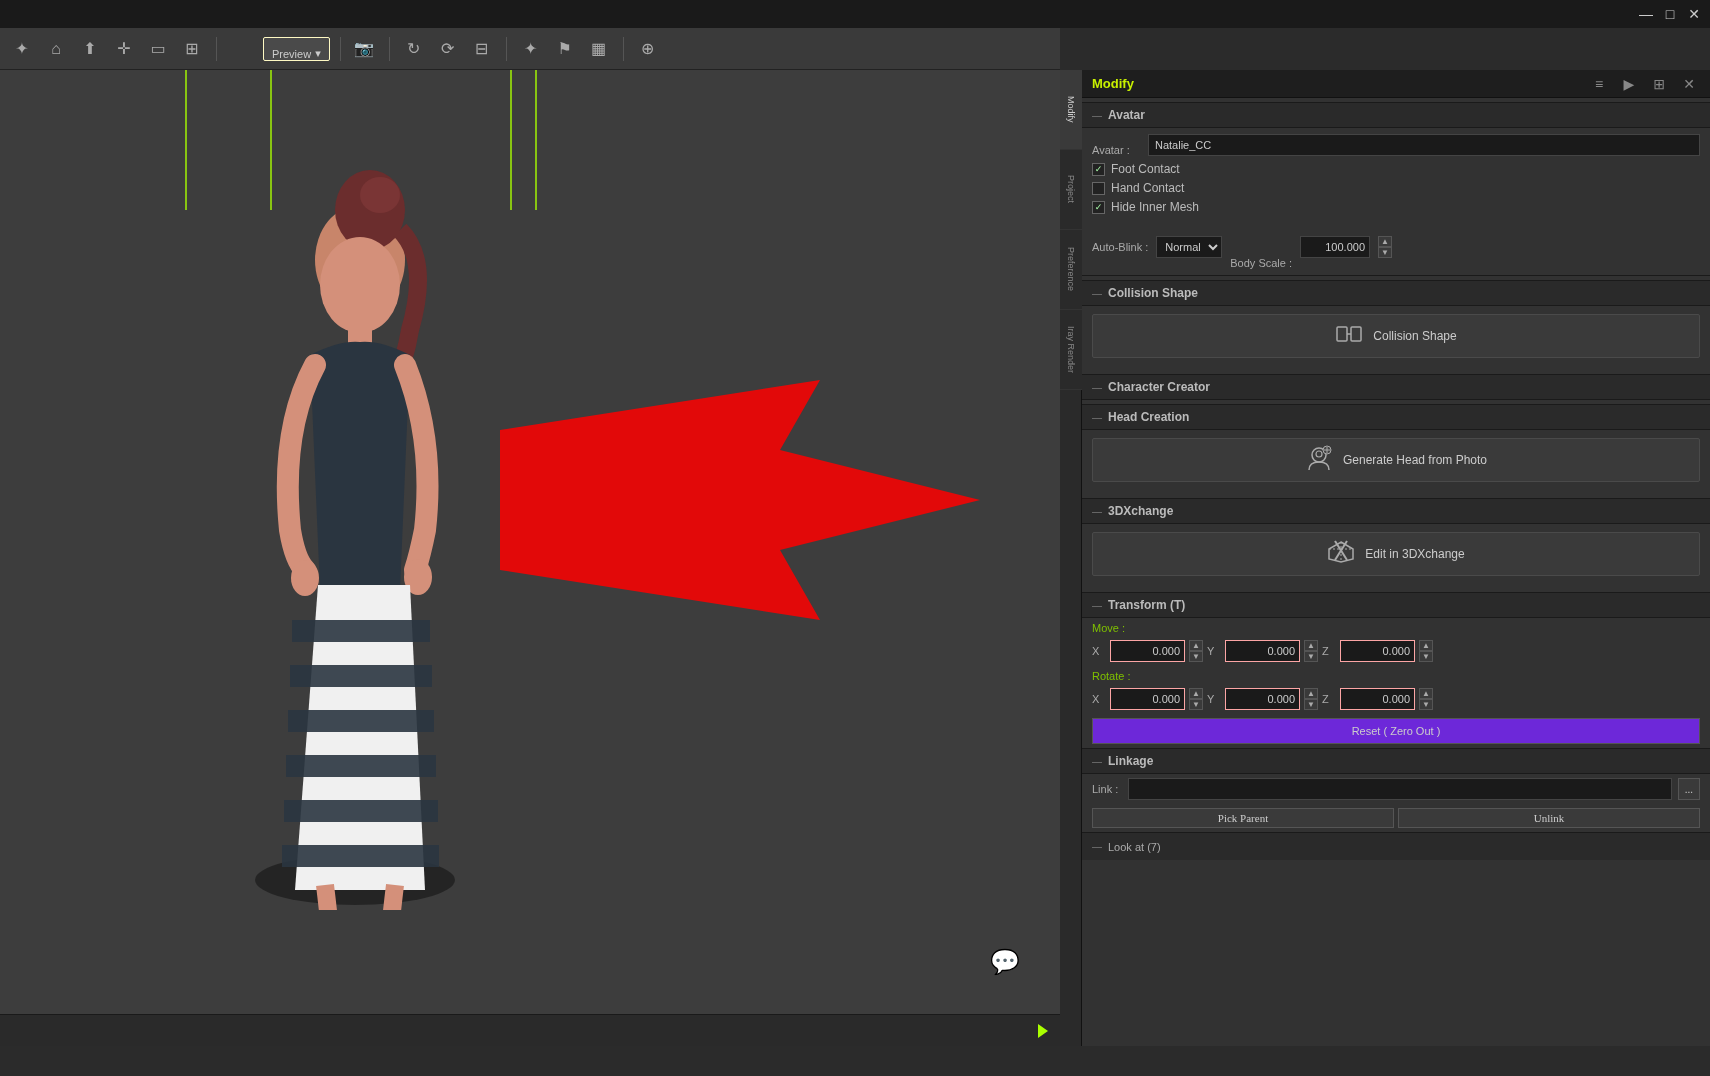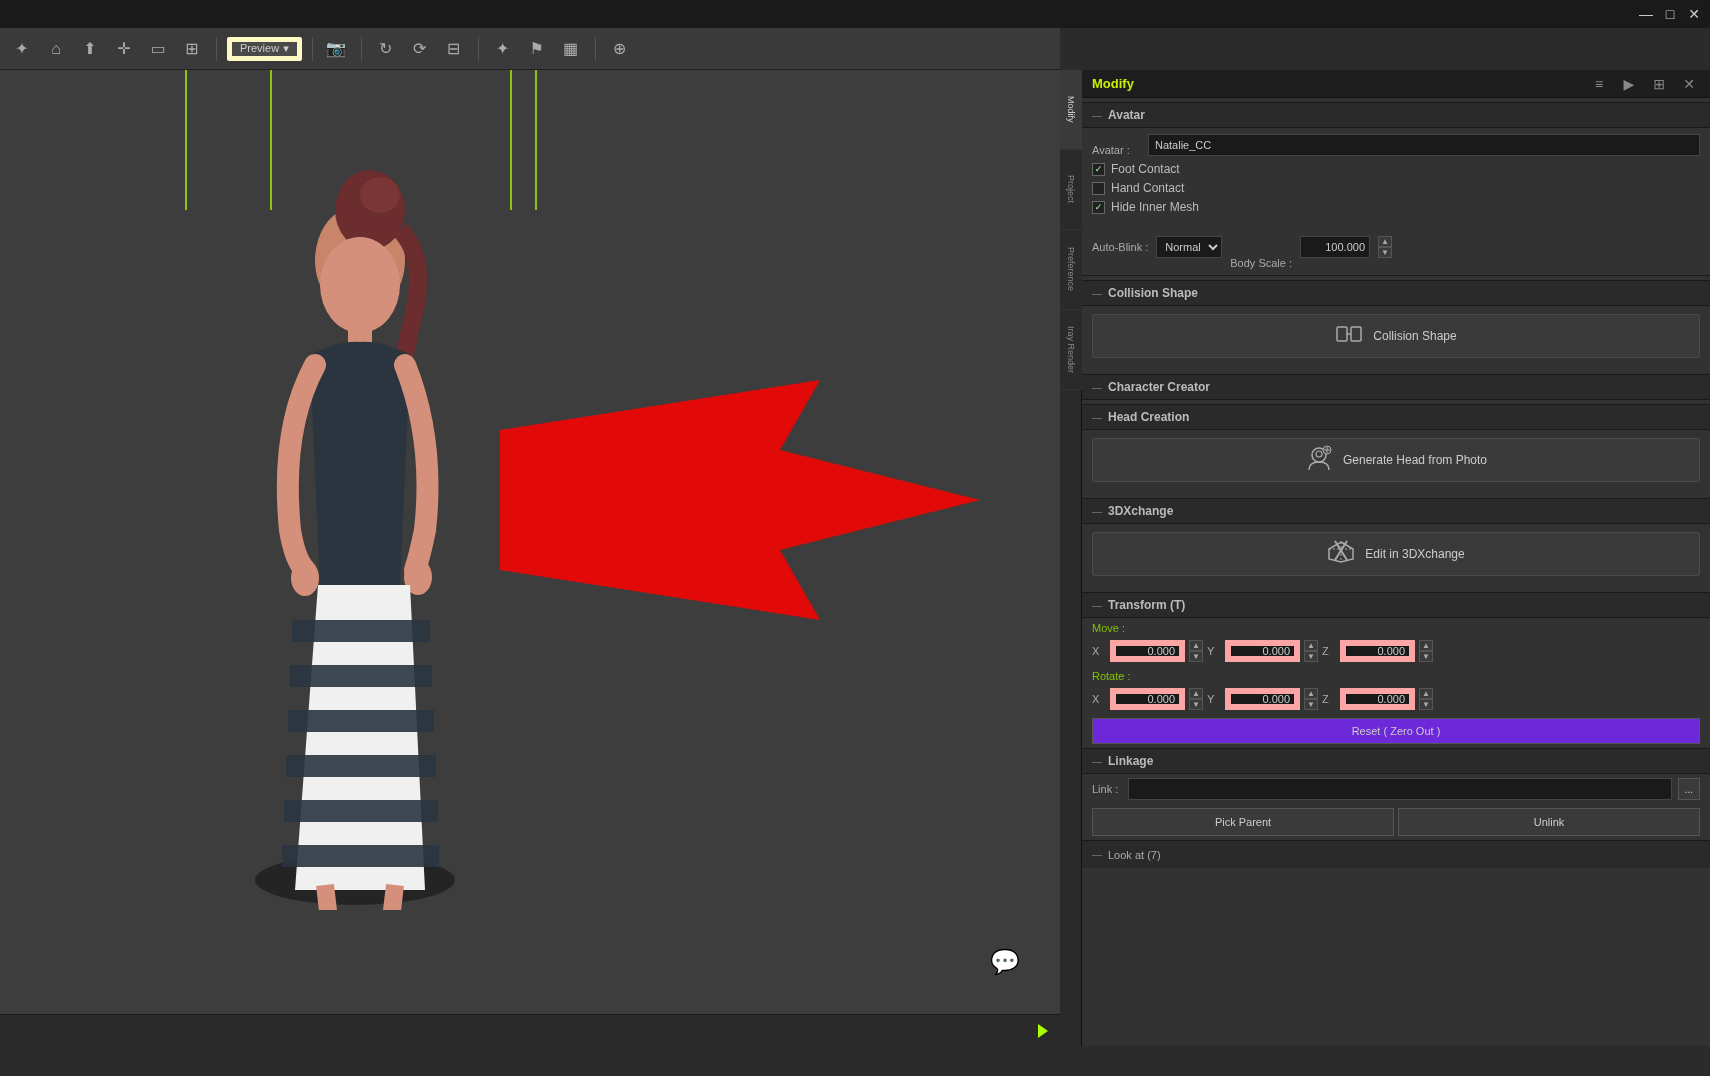--- a/index.html
+++ b/index.html
@@ -68,28 +68,29 @@
     .toolbar-sep {
       width: 1px;
       height: 24px;
       background: #555;
       margin: 0 4px;
     }
     .toolbar-btn {
       height: 24px;
       padding: 0 8px;
       background: #4a4a4a;
-      border: 5px solid #fef9c3;
-      color: #ccc;
-      font-size: 11px;
-      cursor: pointer;
-      display: flex;
-      align-items: flex-start;
+      border: 1px solid #fef9c3;
+      color: #ccc;
+      font-size: 11px;
+      cursor: pointer;
+      display: flex;
+      align-items: flex-end;
       gap: 4px;
       border-radius: 2px;
+      margin-left: 36px;
     }
 
     
     #viewport {
       position: absolute;
       top: 70px;
       left: 0;
       width: 1060px;
       height: 976px;
       background: #3d3d3d;
@@ -356,21 +357,21 @@
     }
     .coord-label {
       color: #aaa;
       font-size: 11px;
       width: 14px;
     }
     .coord-input {
       width: 75px;
       height: 22px;
       background: #1a1a1a;
-      border: 6px solid #fca5a5;
+      border: 1px solid #fca5a5;
       color: #ccc;
       font-size: 11px;
       padding: 0 4px;
       text-align: right;
     }
     .coord-spinner {
       display: flex;
       flex-direction: column;
     }
     .coord-spin-btn {
@@ -433,29 +434,30 @@
       cursor: pointer;
     }
 
     .pick-parent-row {
       display: flex;
       gap: 4px;
       padding: 4px 10px;
     }
     .pick-btn {
       flex: 1;
-      height: 28px;
+      height: 20px;
       background: #3a3a3a;
       border: 1px solid #555;
       color: #ccc;
       font-size: 11px;
       cursor: pointer;
       display: flex;
       align-items: center;
       justify-content: center;
+      font-family: Liberation Serif, serif;
     }
 
     
     .avatar-name-row {
       display: flex;
       align-items: flex-end;
       gap: 6px;
       padding: 6px 10px;
     }
     .avatar-name-label { color: #aaa; font-size: 11px; width: 50px; }

